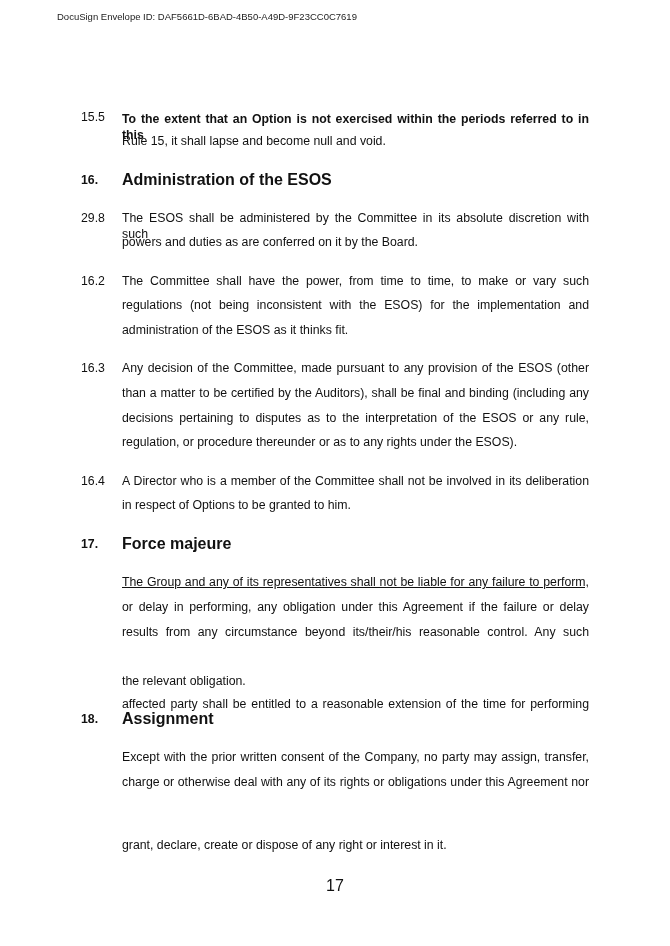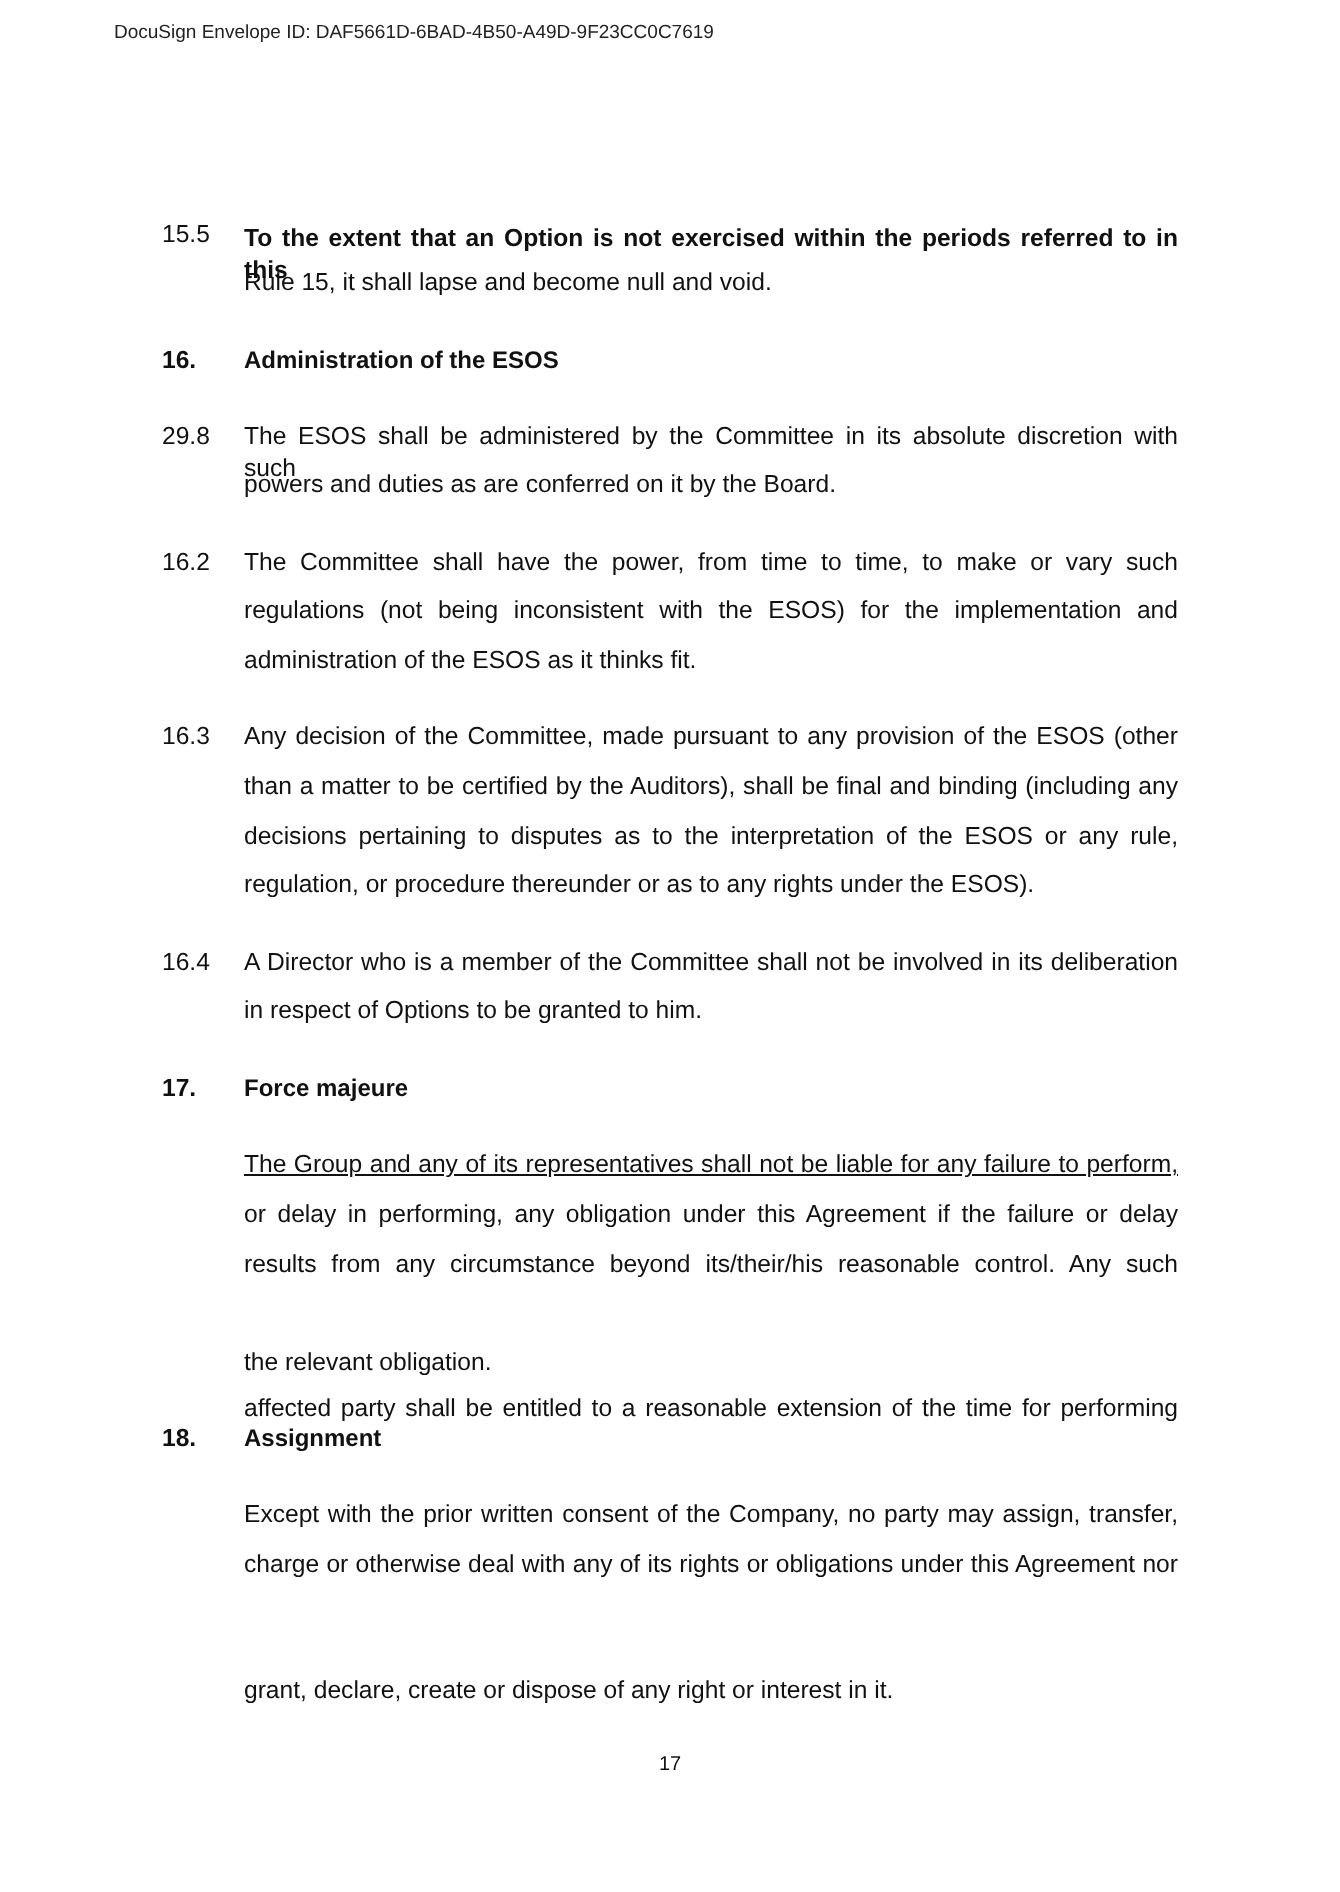--- a/index.html
+++ b/index.html
@@ -2,22 +2,22 @@
 <html><head>
 <meta charset="utf-8">
 <style>
   html, body { margin: 0; padding: 0; background: #ffffff; }
   body { width: 670px; height: 946px; position: relative; overflow: hidden; color: #111; font-family: "Liberation Sans", "DejaVu Sans", sans-serif; }
   .envelope { position: absolute; left: 19px; top: 11px; font-size: 9.5px; color: #222; font-family: "Liberation Sans", sans-serif; padding-left: 38px; }
   .line { position: absolute; left: 122px; width: 467px; font-size: 12.3px; line-height: 16px; white-space: nowrap; text-align: justify; text-align-last: justify; height: 16px; overflow: visible; }
   .line.last { text-align-last: left; }
   .num { position: absolute; left: 81px; font-size: 12.3px; line-height: 16px; text-align: right; }
   .bold { font-weight: bold; }
-  .heading { position: absolute; left: 122px; font-size: 12px; line-height: 16px; font-weight: bold; }
-  .pagenum { position: absolute; left: 0; width: 670px; text-align: center; font-size: 10px; top: 877px; }
+  .heading { position: absolute; left: 122px; font-size: 16px; line-height: 16px; font-weight: bold; }
+  .pagenum { position: absolute; left: 0; width: 670px; text-align: center; font-size: 16px; top: 877px; }
 </style>
 </head>
 <body>
 
 <div class="envelope">DocuSign Envelope ID: DAF5661D-6BAD-4B50-A49D-9F23CC0C7619</div>
 
 <div>
   <div class="num" style="top:109px">15.5</div>
   <div class="line" style="top: 111px; white-space: normal; font-weight: bold;">To the extent that an Option is not exercised within the periods referred to in this</div>
   <div class="line last" style="top:133px">Rule 15, it shall lapse and become null and void.</div>

